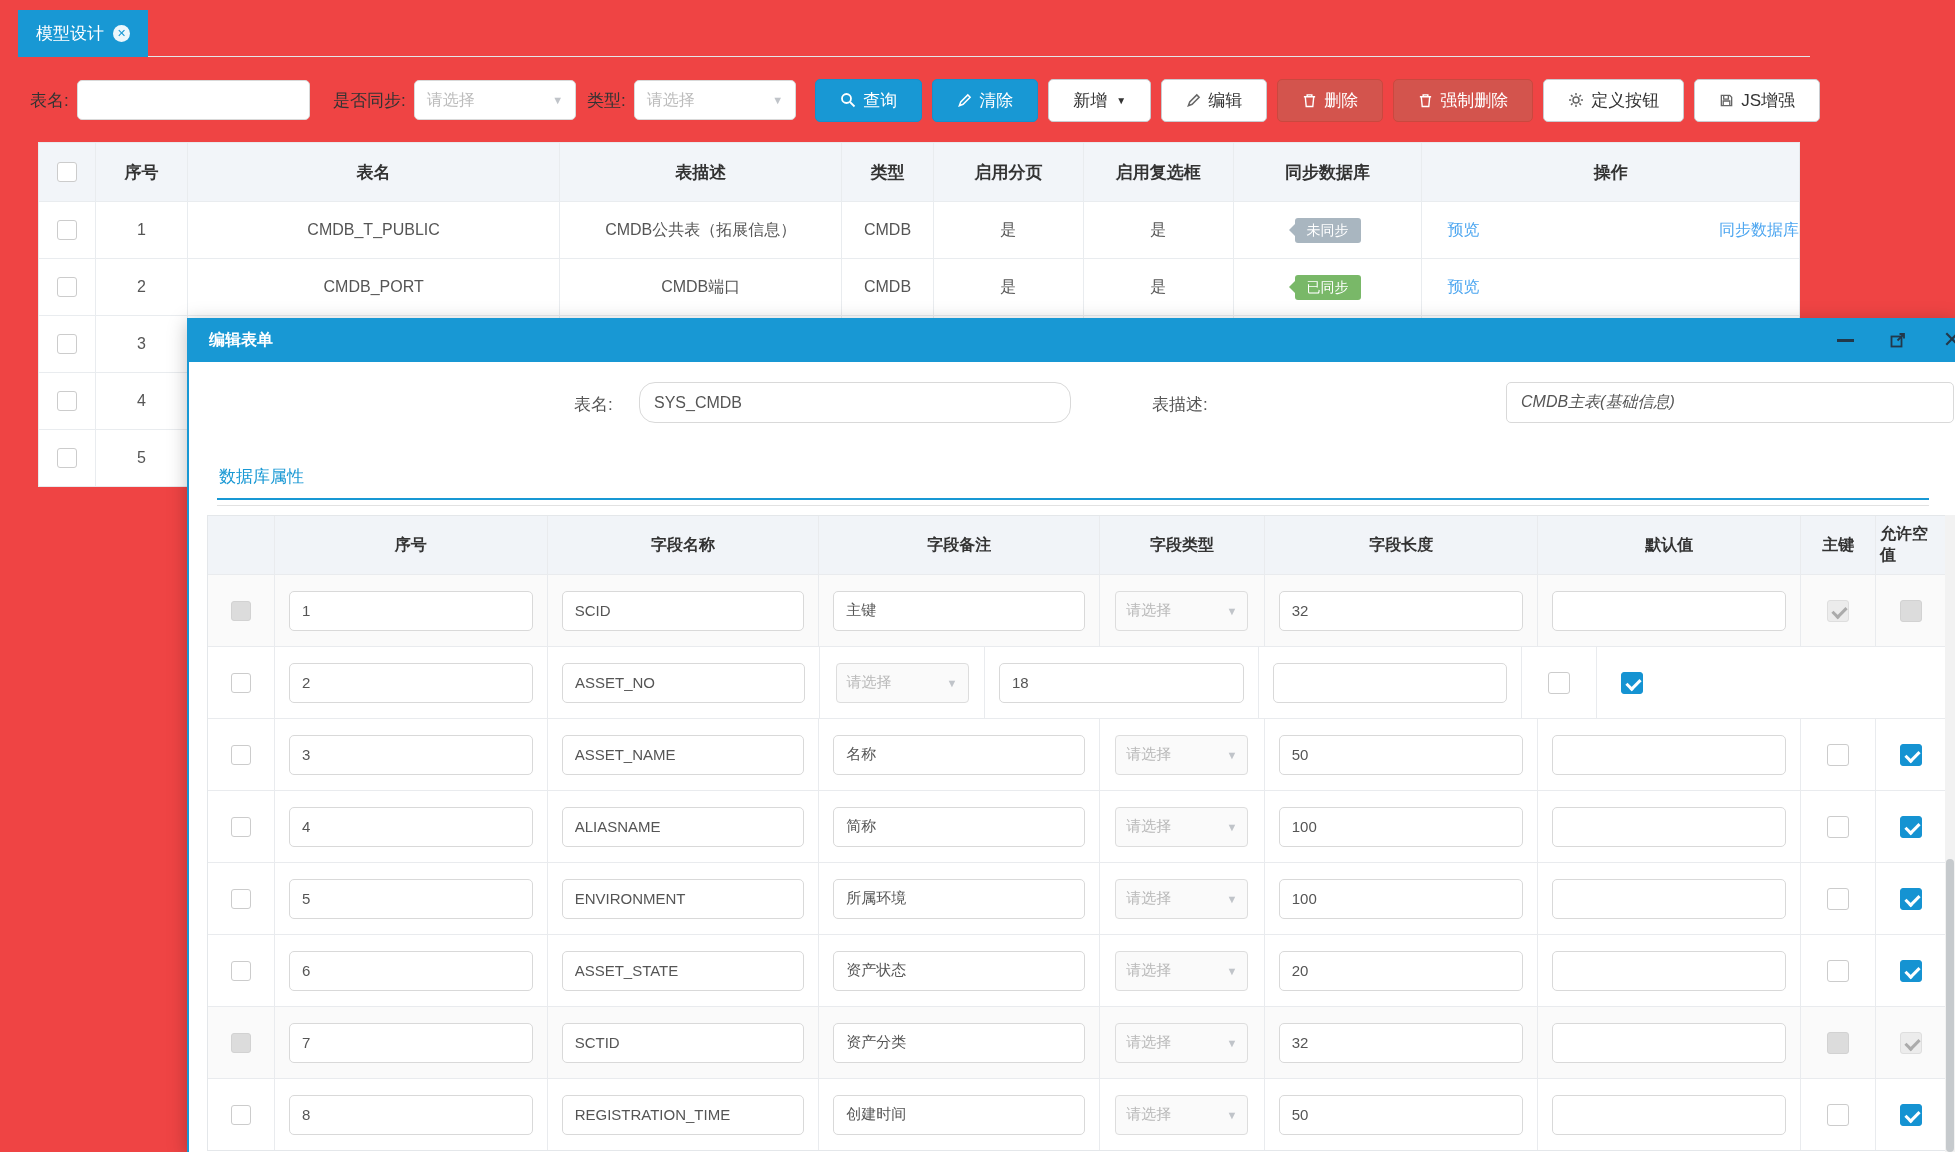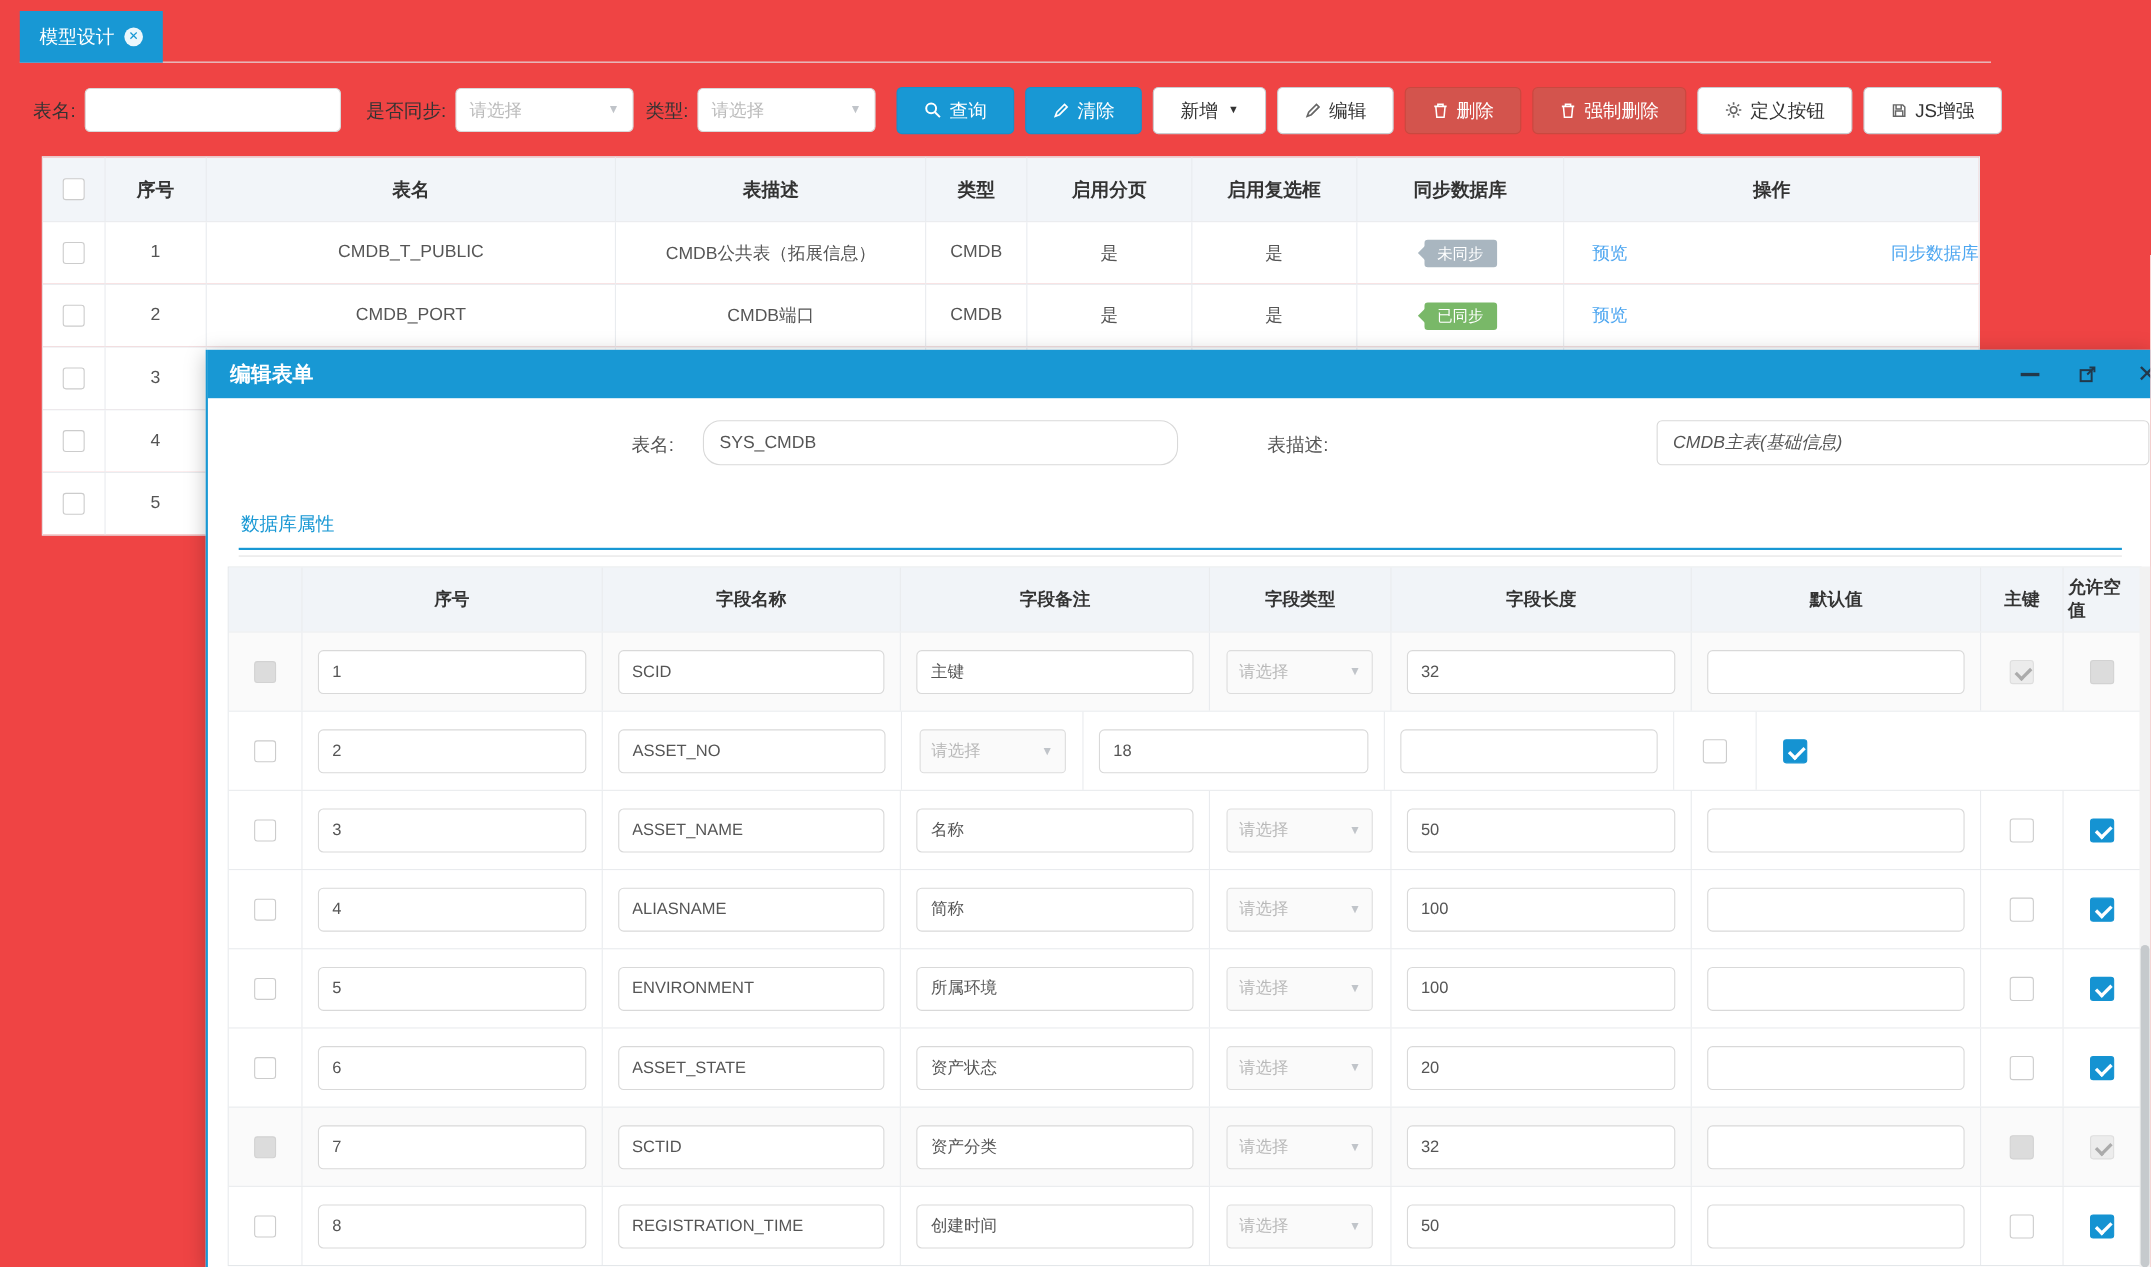--- a/index.html
+++ b/index.html
@@ -48,21 +48,21 @@
   .cb-sm { width:20px; height:20px; }
   .cb.checked { background:#1593d2; border-color:#1593d2; }
   .cb.checked::after { content:''; position:absolute; left:7px; top:3px; width:6px; height:11px; border:solid #fff; border-width:0 3px 3px 0; transform:rotate(45deg); }
   .cb.dis-checked { background:#ececec; border-color:#dedede; cursor:default; }
   .cb.dis-checked::after { content:''; position:absolute; left:7px; top:3px; width:6px; height:11px; border:solid #ababab; border-width:0 3px 3px 0; transform:rotate(45deg); }
   .cb.dis-blank { background:#dcdcdc; border-color:#d2d2d2; cursor:default; }
 
   
   .modal { position:absolute; left:187px; top:318px; width:1768px; height:834px; background:#fff; border-left:2px solid #1898d4; box-shadow:0 4px 18px rgba(0,0,0,.25); z-index:10; }
   .mhead { position:relative; height:44px; background:#1898d4; display:flex; align-items:center; padding:0 20px; overflow:hidden; cursor:move; }
-  .mtitle { color:#fff; font-size:19px; font-weight:bold; }
+  .mtitle { color:#fff; font-size:16px; font-weight:bold; }
   .micon { position:absolute; top:0; height:44px; display:flex; align-items:center; justify-content:center; width:30px; cursor:pointer; color:#22384a; }
   .i-min { right:95px; } .i-max { right:42px; } .i-close { right:-12px; color:#22384a; font-size:22px; }
   .i-min::after { content:''; width:17px; height:0; border-top:3px solid #22384a; }
 
   .mform-label { position:absolute; font-size:17px; color:#555; }
   .minput { position:absolute; height:41px; border:1px solid #d9d9d9; border-radius:5px; font-size:16px; color:#555; padding:0 14px; outline:none; background:#fff; }
 
   .mtabs { position:absolute; left:28px; top:137px; width:1712px; height:51px; border-bottom:1px solid #e2e2e2; display:flex; gap:40px;flex-direction:column; }
   .mtab { font-size:17px; color:#444; padding:10px 2px; cursor:pointer; }
   .mtab.active { color:#1898d4; border-bottom:2px solid #1898d4; }

